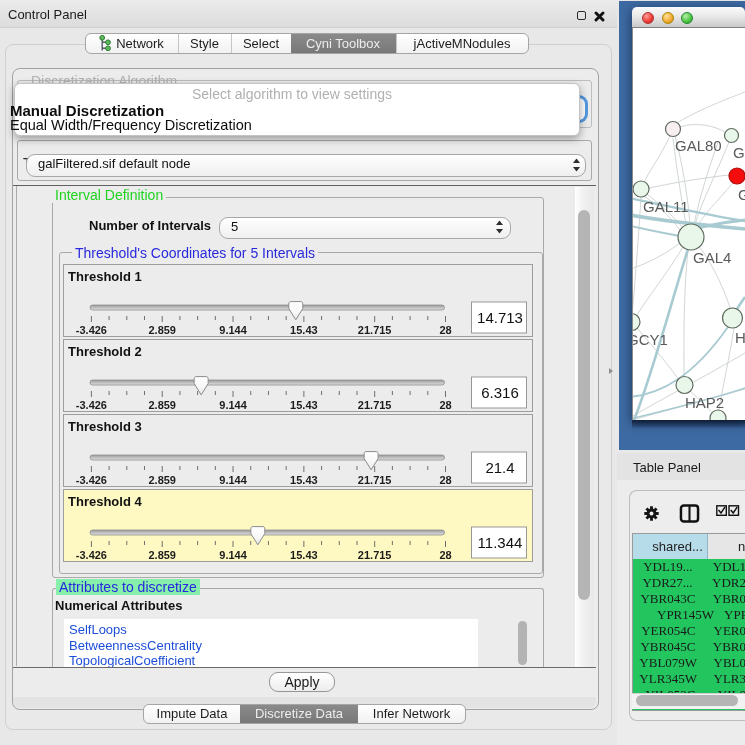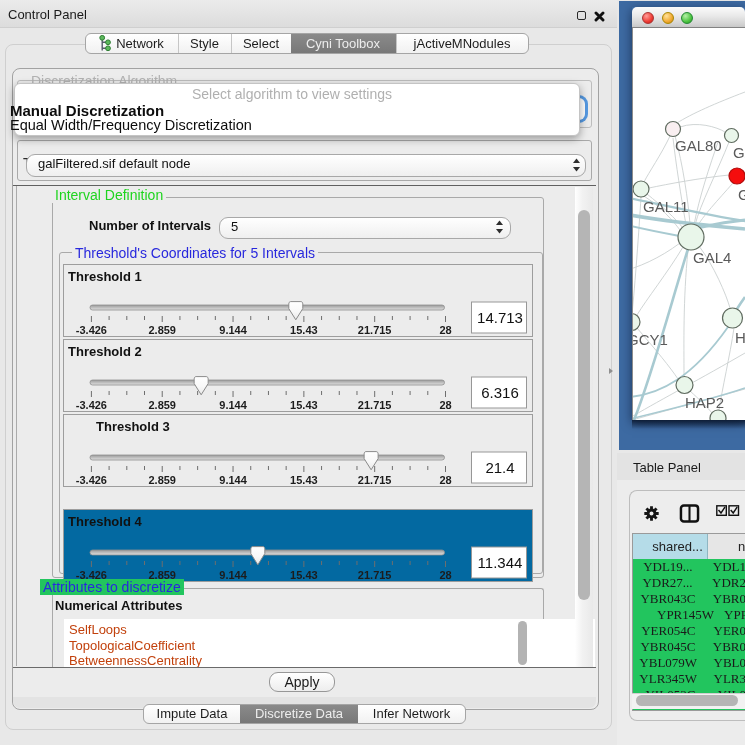--- a/index.html
+++ b/index.html
@@ -170,21 +170,21 @@
         <text x="169.04" y="69" font-size="11" font-weight="bold" text-anchor="middle" fill="#1c1c1c">9.144</text>
         <text x="239.85999999999999" y="69" font-size="11" font-weight="bold" text-anchor="middle" fill="#1c1c1c">15.43</text>
         <text x="310.67999999999995" y="69" font-size="11" font-weight="bold" text-anchor="middle" fill="#1c1c1c">21.715</text>
         <text x="381.49999999999994" y="69" font-size="11" font-weight="bold" text-anchor="middle" fill="#1c1c1c">28</text>
         <path transform="translate(128.67032393559475,36)" d="M3.4,0.6 L13.6,0.6 C14.9,0.6 15.5,1.7 15.5,3.1 L15.5,7.6 L8.5,18.8 L1.5,7.6 L1.5,3.1 C1.5,1.7 2.1,0.6 3.4,0.6 Z" fill="url(#thg1)" stroke="#8a8a8a" stroke-width="1"></path>
         <rect x="407.5" y="37" width="55" height="31" fill="#fff" stroke="#979797" stroke-width="1"></rect>
         <text x="436" y="58" font-size="15" text-anchor="middle" fill="#111">6.316</text>
       </svg>
     </div>
     <div class="abs" style="left:63px;top:414px;width:468px;height:71px;border:1px solid #9d9d9d;background:#ececec;">
-      <div style="position:absolute;left:4px;top:4px;font-size:13px;font-weight:bold;color:#111;margin-left:28px;">Threshold 3</div>
+      <div style="position:absolute;left:4px;top:4px;font-size:13px;font-weight:bold;color:#111;">Threshold 3</div>
       <svg width="468" height="71" viewBox="0 0 468 71" style="position:absolute;left:0;top:0;">
         <defs>
           <linearGradient id="tg2" x1="0" y1="0" x2="0" y2="1">
             <stop offset="0" stop-color="#9a9a9a"></stop>
             <stop offset="1" stop-color="#e0e0e0"></stop>
           </linearGradient>
           <linearGradient id="thg2" x1="0" y1="0" x2="0" y2="1">
             <stop offset="0" stop-color="#ffffff"></stop>
             <stop offset="0.55" stop-color="#f8f8f8"></stop>
             <stop offset="1" stop-color="#e8e8e8"></stop>
@@ -216,21 +216,21 @@
         <text x="98.22" y="69" font-size="11" font-weight="bold" text-anchor="middle" fill="#1c1c1c">2.859</text>
         <text x="169.04" y="69" font-size="11" font-weight="bold" text-anchor="middle" fill="#1c1c1c">9.144</text>
         <text x="239.85999999999999" y="69" font-size="11" font-weight="bold" text-anchor="middle" fill="#1c1c1c">15.43</text>
         <text x="310.67999999999995" y="69" font-size="11" font-weight="bold" text-anchor="middle" fill="#1c1c1c">21.715</text>
         <text x="381.49999999999994" y="69" font-size="11" font-weight="bold" text-anchor="middle" fill="#1c1c1c">28</text>
         <path transform="translate(298.63291542035256,36)" d="M3.4,0.6 L13.6,0.6 C14.9,0.6 15.5,1.7 15.5,3.1 L15.5,7.6 L8.5,18.8 L1.5,7.6 L1.5,3.1 C1.5,1.7 2.1,0.6 3.4,0.6 Z" fill="url(#thg2)" stroke="#8a8a8a" stroke-width="1"></path>
         <rect x="407.5" y="37" width="55" height="31" fill="#fff" stroke="#979797" stroke-width="1"></rect>
         <text x="436" y="58" font-size="15" text-anchor="middle" fill="#111">21.4</text>
       </svg>
     </div>
-    <div class="abs" style="left:63px;top:489px;width:468px;height:71px;border:1px solid #9d9d9d;background:#0369a1;margin-top:20px;">
+    <div class="abs" style="left:63px;top:489px;width:468px;height:71px;border:1px solid #9d9d9d;background:#fef9c3;">
       <div style="position:absolute;left:4px;top:4px;font-size:13px;font-weight:bold;color:#111;">Threshold 4</div>
       <svg width="468" height="71" viewBox="0 0 468 71" style="position:absolute;left:0;top:0;">
         <defs>
           <linearGradient id="tg3" x1="0" y1="0" x2="0" y2="1">
             <stop offset="0" stop-color="#9a9a9a"></stop>
             <stop offset="1" stop-color="#e0e0e0"></stop>
           </linearGradient>
           <linearGradient id="thg3" x1="0" y1="0" x2="0" y2="1">
             <stop offset="0" stop-color="#ffffff"></stop>
             <stop offset="0.55" stop-color="#f8f8f8"></stop>
@@ -266,26 +266,26 @@
         <text x="310.67999999999995" y="69" font-size="11" font-weight="bold" text-anchor="middle" fill="#1c1c1c">21.715</text>
         <text x="381.49999999999994" y="69" font-size="11" font-weight="bold" text-anchor="middle" fill="#1c1c1c">28</text>
         <path transform="translate(185.3245210971807,36)" d="M3.4,0.6 L13.6,0.6 C14.9,0.6 15.5,1.7 15.5,3.1 L15.5,7.6 L8.5,18.8 L1.5,7.6 L1.5,3.1 C1.5,1.7 2.1,0.6 3.4,0.6 Z" fill="url(#thg3)" stroke="#8a8a8a" stroke-width="1"></path>
         <rect x="407.5" y="37" width="55" height="31" fill="#fff" stroke="#979797" stroke-width="1"></rect>
         <text x="436" y="58" font-size="15" text-anchor="middle" fill="#111">11.344</text>
       </svg>
     </div>
   </div>
 
 <div class="abs" style="left:52px;top:588px;width:490px;height:79px;border:1px solid #a9a9a9;border-radius:3px 3px 0 0;border-bottom:none;"></div>
-<div class="abs" style="left:40px;top:579.2px;font-size:14px;color:#2828dd;background:#22c55e;padding:0 3px;">Attributes to discretize</div>
+<div class="abs" style="left:56px;top:579.2px;font-size:14px;color:#2828dd;background:#86efac;padding:0 3px;">Attributes to discretize</div>
 <div class="abs" style="left:55px;top:598px;font-size:13px;font-weight:bold;color:#111;text-align:right;">Numerical Attributes</div>
-<div class="abs" style="left:64px;top:619px;width:531px;height:48px;background:#ffffff;font-size:13px;color:#c2410c;overflow:hidden;">
+<div class="abs" style="left:64px;top:619px;width:414px;height:48px;background:#ffffff;font-size:13px;color:#1d4ed8;overflow:hidden;">
   <div style="padding:3px 0 0 5px;height:13.7px;">SelfLoops</div>
+  <div style="padding:2px 0 0 5px;height:13.7px;">BetweennessCentrality</div>
   <div style="padding:2px 0 0 5px;height:13.7px;">TopologicalCoefficient</div>
-  <div style="padding:2px 0 0 5px;height:13.7px;">BetweennessCentrality</div>
 </div>
 <div class="abs" style="left:518px;top:621px;width:9px;height:44px;background:#b3b3b3;border-radius:5px;"></div>
 
 <div class="abs" style="left:575px;top:186.5px;width:18px;height:480px;background:linear-gradient(90deg,#ffffff,#f2f2f2 40%,#e9e9e9);"></div>
 <div class="abs" style="left:578px;top:210px;width:12px;height:390px;background:#b5b5b5;border-radius:6px;"></div>
 
 <div class="abs" style="left:13px;top:666.5px;width:583px;height:1px;background:#6a6a6a;"></div>
 <div class="abs" style="left:15.5px;top:186px;width:1px;height:480px;background:#ababab;"></div>
 
 <div class="abs" style="left:269px;top:672px;width:64px;height:18px;border:1px solid #979797;border-radius:9px;

